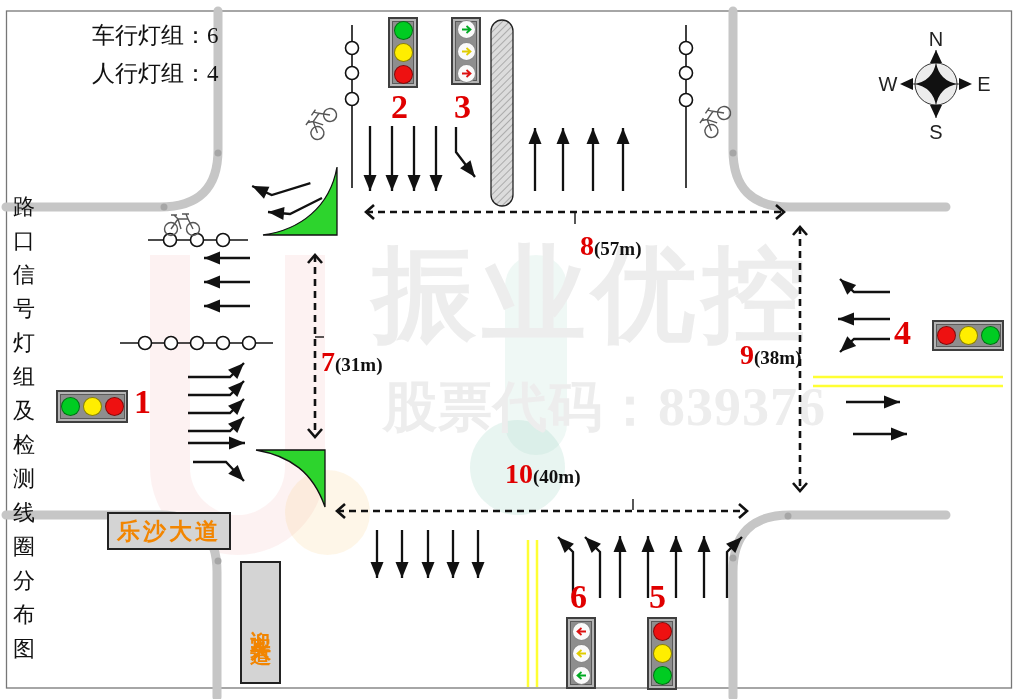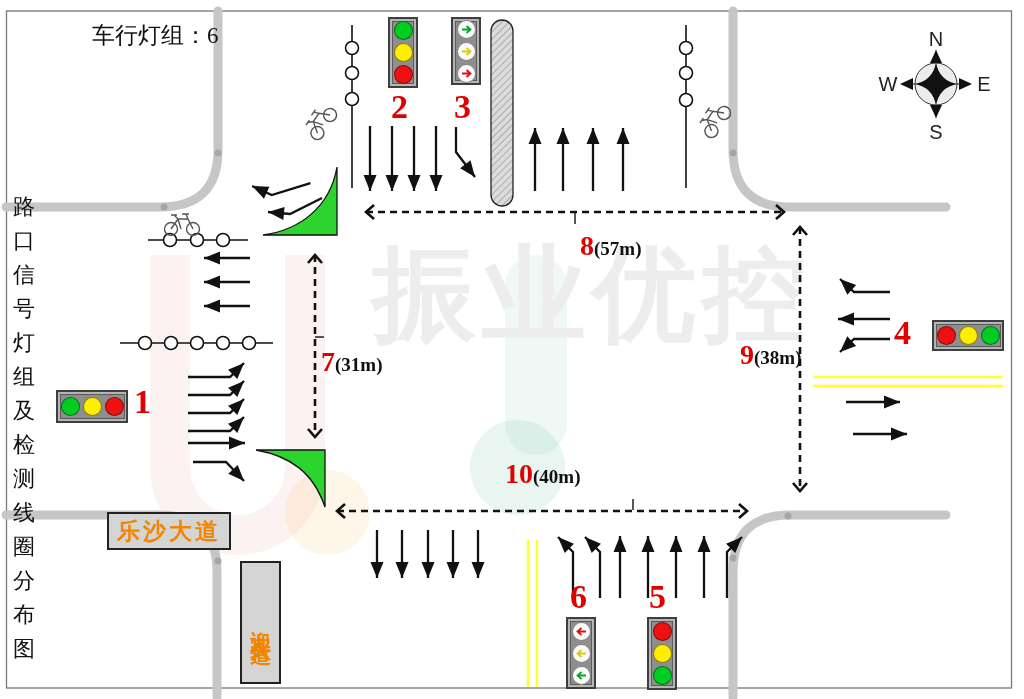--- a/index.html
+++ b/index.html
@@ -52,20 +52,21 @@
 </head>
 <body>
 
 <div class="stage">
 
   <div class="wm abs wm-u"></div>
   <div class="wm abs wm-bar"></div>
   <div class="wm abs wm-dot1"></div>
   <div class="wm abs wm-dot2"></div>
   <div class="wm wm-brand">振业优控</div>
+  <div class="wm wm-stock">股票代码：839376</div>
 
   <svg class="abs" width="1024" height="699" viewBox="0 0 1024 699" style="left:0;top:0;">
     <defs>
       <marker id="mArr" markerUnits="userSpaceOnUse" markerWidth="20" markerHeight="16" refX="18" refY="8" orient="auto">
         <path d="M18,8 L2,1.5 L2,14.5 Z" fill="#111"></path>
       </marker>
       <marker id="mChev" markerUnits="userSpaceOnUse" markerWidth="20" markerHeight="20" refX="16" refY="10" orient="auto-start-reverse">
         <path d="M8,3 L16,10 L8,17" fill="none" stroke="#111" stroke-width="2.6"></path>
       </marker>
       <pattern id="hatch" width="5" height="5" patternUnits="userSpaceOnUse" patternTransform="rotate(45)">
@@ -208,20 +209,21 @@
       <path d="M900,84 L913,78 L913,90 Z" fill="#111"></path>
       <path d="M972,84 L959,78 L959,90 Z" fill="#111"></path>
       <text x="936" y="46" font-size="20" fill="#222" text-anchor="middle">N</text>
       <text x="936" y="139" font-size="20" fill="#222" text-anchor="middle">S</text>
       <text x="888" y="91" font-size="20" fill="#222" text-anchor="middle">W</text>
       <text x="984" y="91" font-size="20" fill="#222" text-anchor="middle">E</text>
     </g>
   </svg>
 
   <div class="legend-line" style="top:20px;">车行灯组：6</div>
+  <div class="legend-line" style="top:58px;">人行灯组：4</div>
 
   <div class="side-title">路口信号灯组及检测线圈分布图</div>
 
   <div class="tl horizontal" style="left:56px;top:390px;width:72px;height:33px;">
     <div class="panel">
       <span class="bulb green"></span>
       <span class="bulb yellow"></span>
       <span class="bulb red"></span>
     </div>
   </div>

